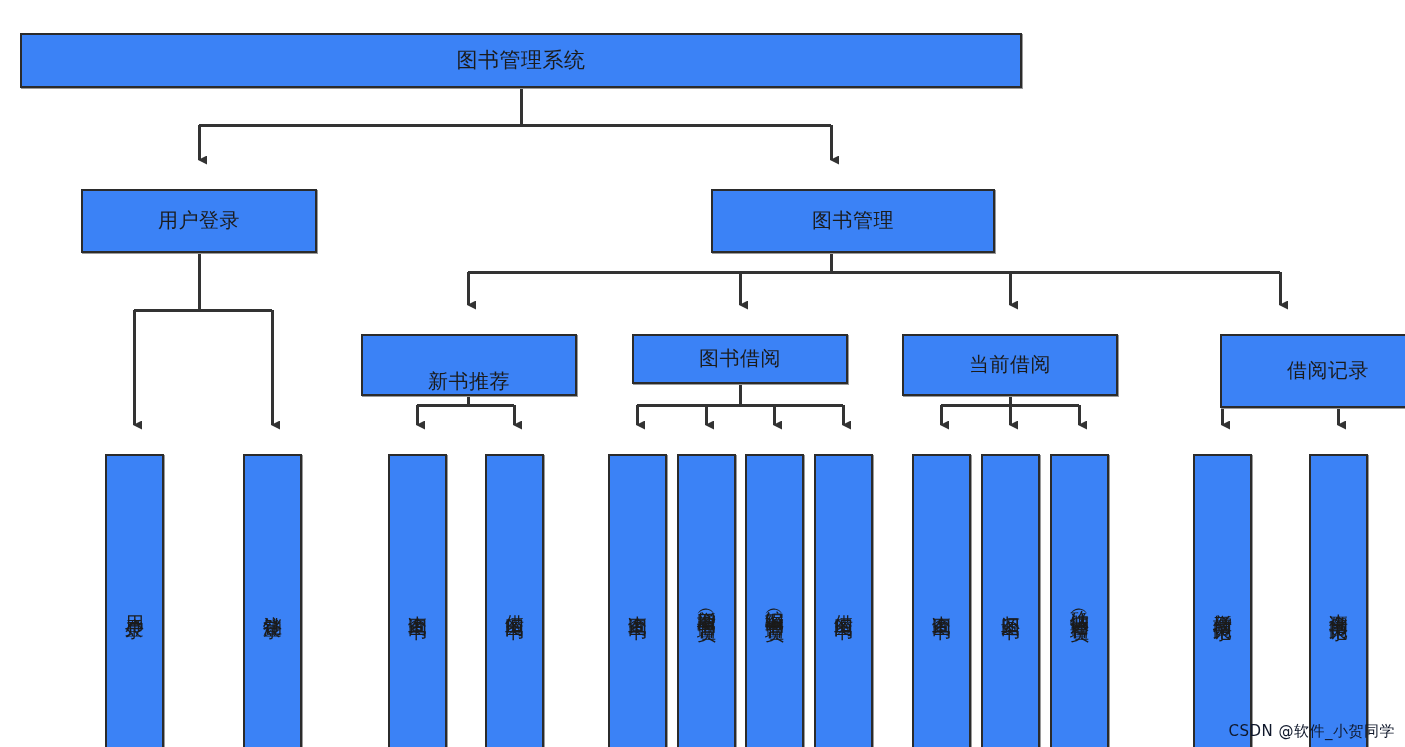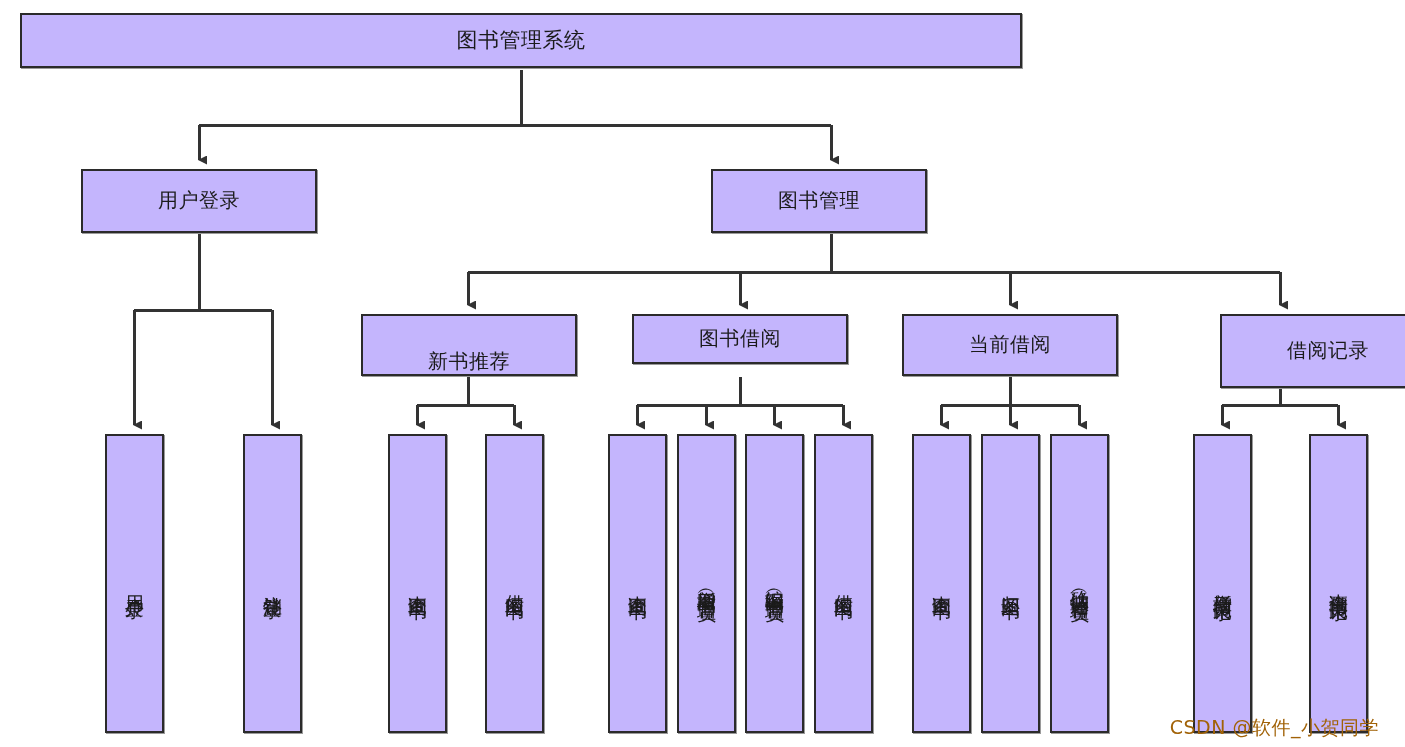--- a/index.html
+++ b/index.html
@@ -22,51 +22,52 @@
   svg.diagram-canvas {
     position: absolute;
     top: 0;
     left: 0;
     width: 1405px;
     height: 747px;
   }
   .node-box {
     position: absolute;
     box-sizing: border-box;
-    background: #c4b5fd;
+    background: #3b82f6;
     border: 2px solid #2b2b2b;
     box-shadow: 1px 1px 0 0 #9a9a9a;
     display: flex;
     align-items: center;
     justify-content: center;
     overflow: hidden;
+    margin-top: 20px;
   }
   .node-label {
     color: #1b1b1b;
     text-align: center;
     line-height: 1.18;
     letter-spacing: 0.5px;
     white-space: nowrap;
   }
   .level-root .node-label { font-size: 21px; }
   .level-2 .node-label { font-size: 20px; }
   .level-3 .node-label { font-size: 20px; }
   .leaf .node-label {
     font-size: 19px;
     writing-mode: vertical-rl;
     text-orientation: upright;
     letter-spacing: 2px;
     line-height: 1.05;
   }
   .watermark {
     position: absolute;
-    right: 26px;
+    right: 10px;
     bottom: 6px;
-    font-size: 19px;
-    color: #a16207;
+    font-size: 15px;
+    color: #0f172a;
     letter-spacing: 0.5px;
     user-select: none;
     white-space: nowrap;
   }
 </style>
 </head>
 <body>
 
 <div id="diagram-root">
 
@@ -120,21 +121,21 @@
     </g>
   </svg>
 
   <div class="node-box level-root" style="left:20px; top:13px; width:1002px; height:55px;">
     <span class="node-label">图书管理系统</span>
   </div>
 
   <div class="node-box level-2" style="left:81px; top:169px; width:236px; height:64px;">
     <span class="node-label">用户登录</span>
   </div>
-  <div class="node-box level-2" style="left:711px; top:169px; width:216px; height:64px;">
+  <div class="node-box level-2" style="left:711px; top:169px; width:284px; height:64px;">
     <span class="node-label">图书管理</span>
   </div>
 
   <div class="node-box level-3" style="left:361px; top:314px; width:216px; height:62px;align-items:flex-end;">
     <span class="node-label">新书推荐</span>
   </div>
   <div class="node-box level-3" style="left:632px; top:314px; width:216px; height:50px;">
     <span class="node-label">图书借阅</span>
   </div>
   <div class="node-box level-3" style="left:902px; top:314px; width:216px; height:62px;">

